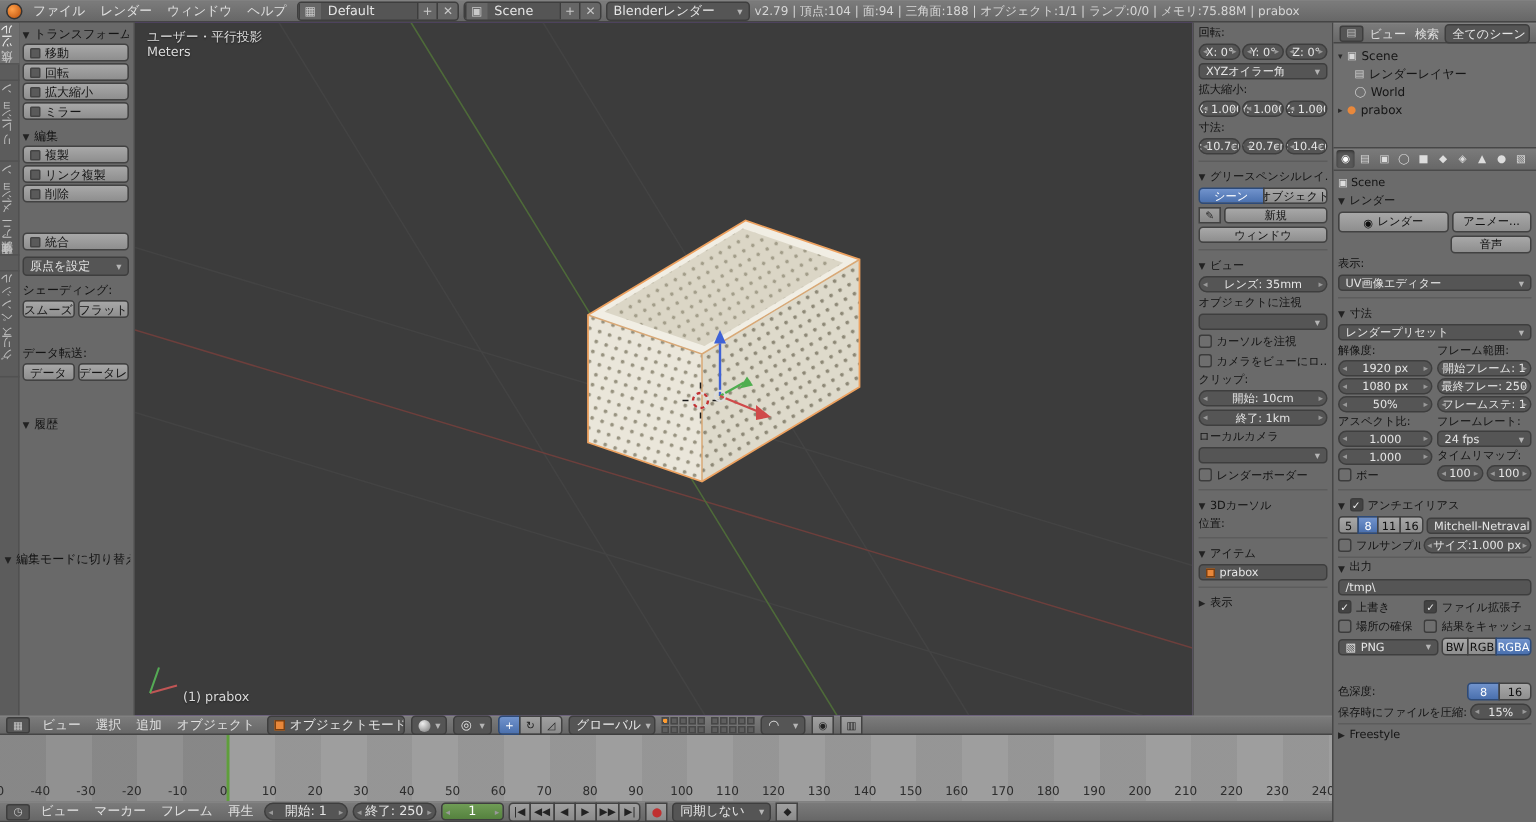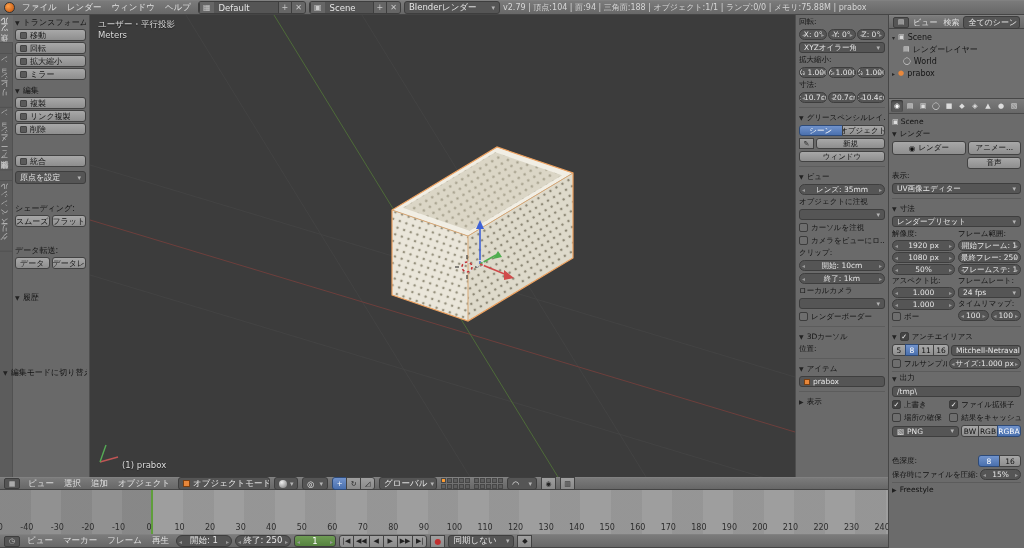--- a/index.html
+++ b/index.html
@@ -178,21 +178,21 @@
           <i class="bic"></i>
           <span>削除</span>
         </div>
       <div class="tbtn" style="margin-top:19px">
           <i class="bic"></i>
           <span>統合</span>
         </div>
       <div class="drop" style="margin-top:3px">
           <span>原点を設定</span>
         </div>
-      <div class="lbl" style="margin-top:18px">シェーディング:</div>
+      <div class="lbl" style="margin-top:3px">シェーディング:</div>
       <div class="r">
         <div class="tbtn half">
             <span>スムーズ</span>
           </div>
         <div class="tbtn half">
             <span>フラット</span>
           </div>
       </div>
       <div class="lbl" style="margin-top:17px">データ転送:</div>
       <div class="r">

